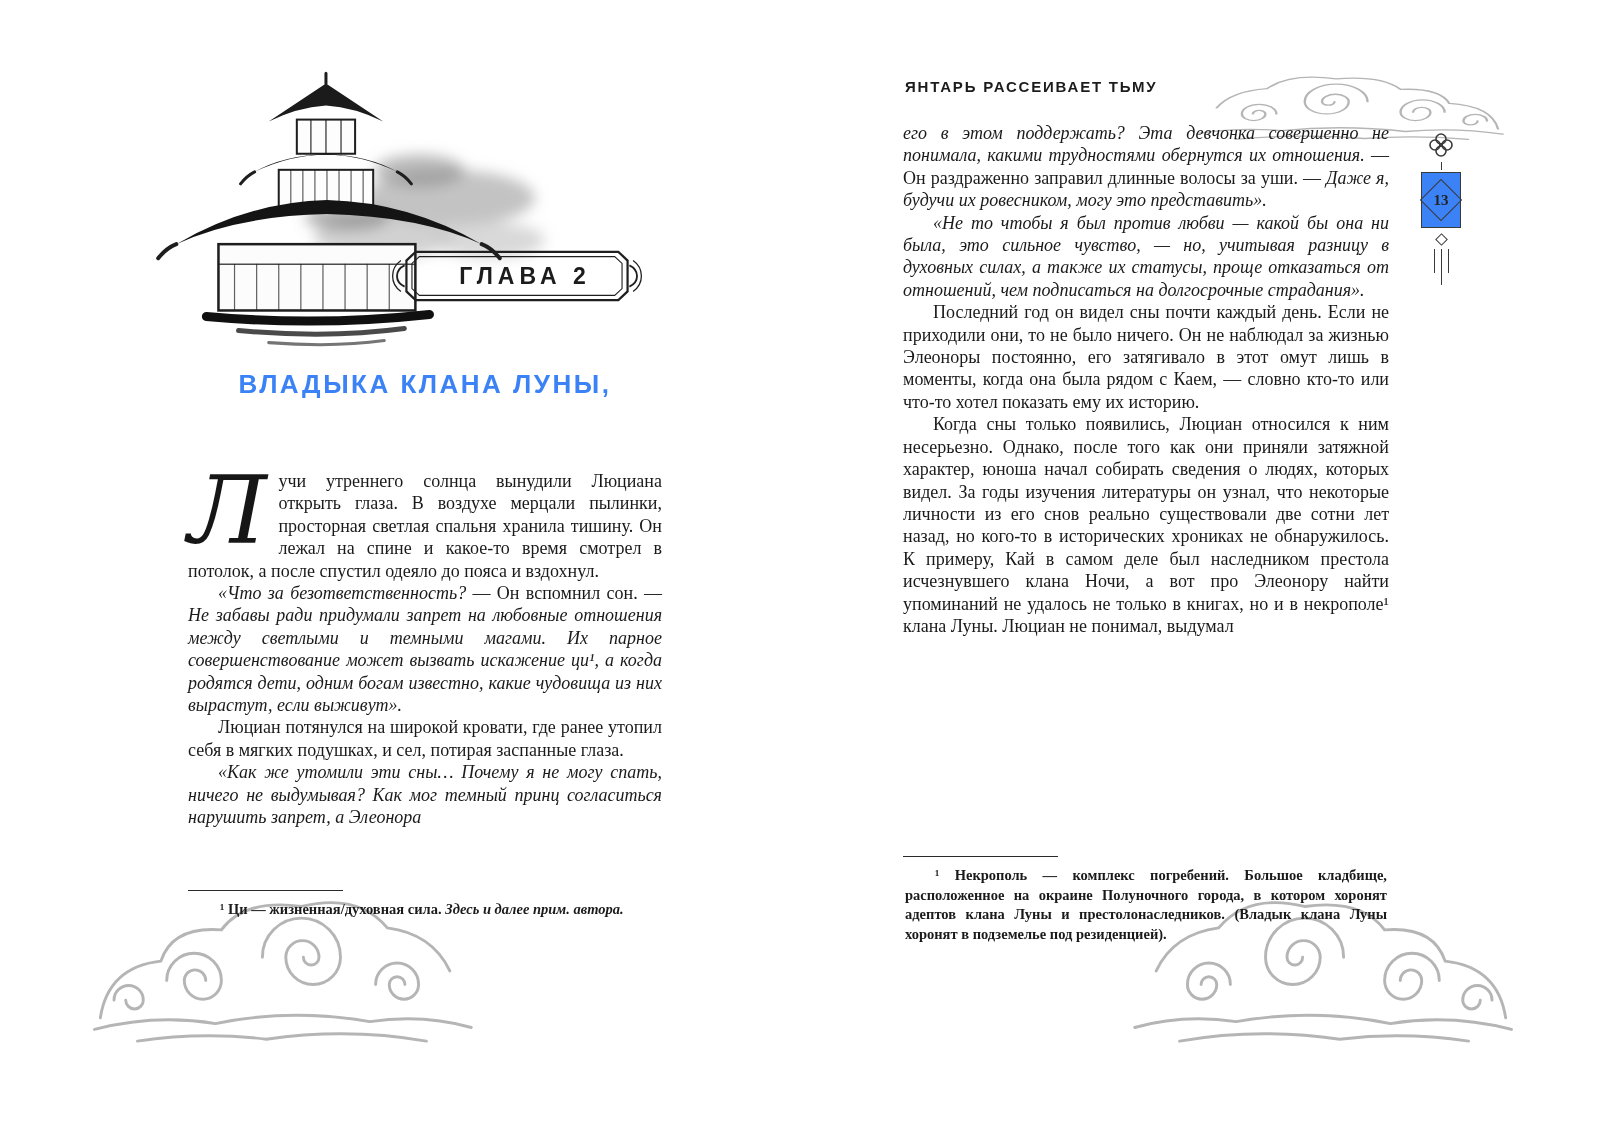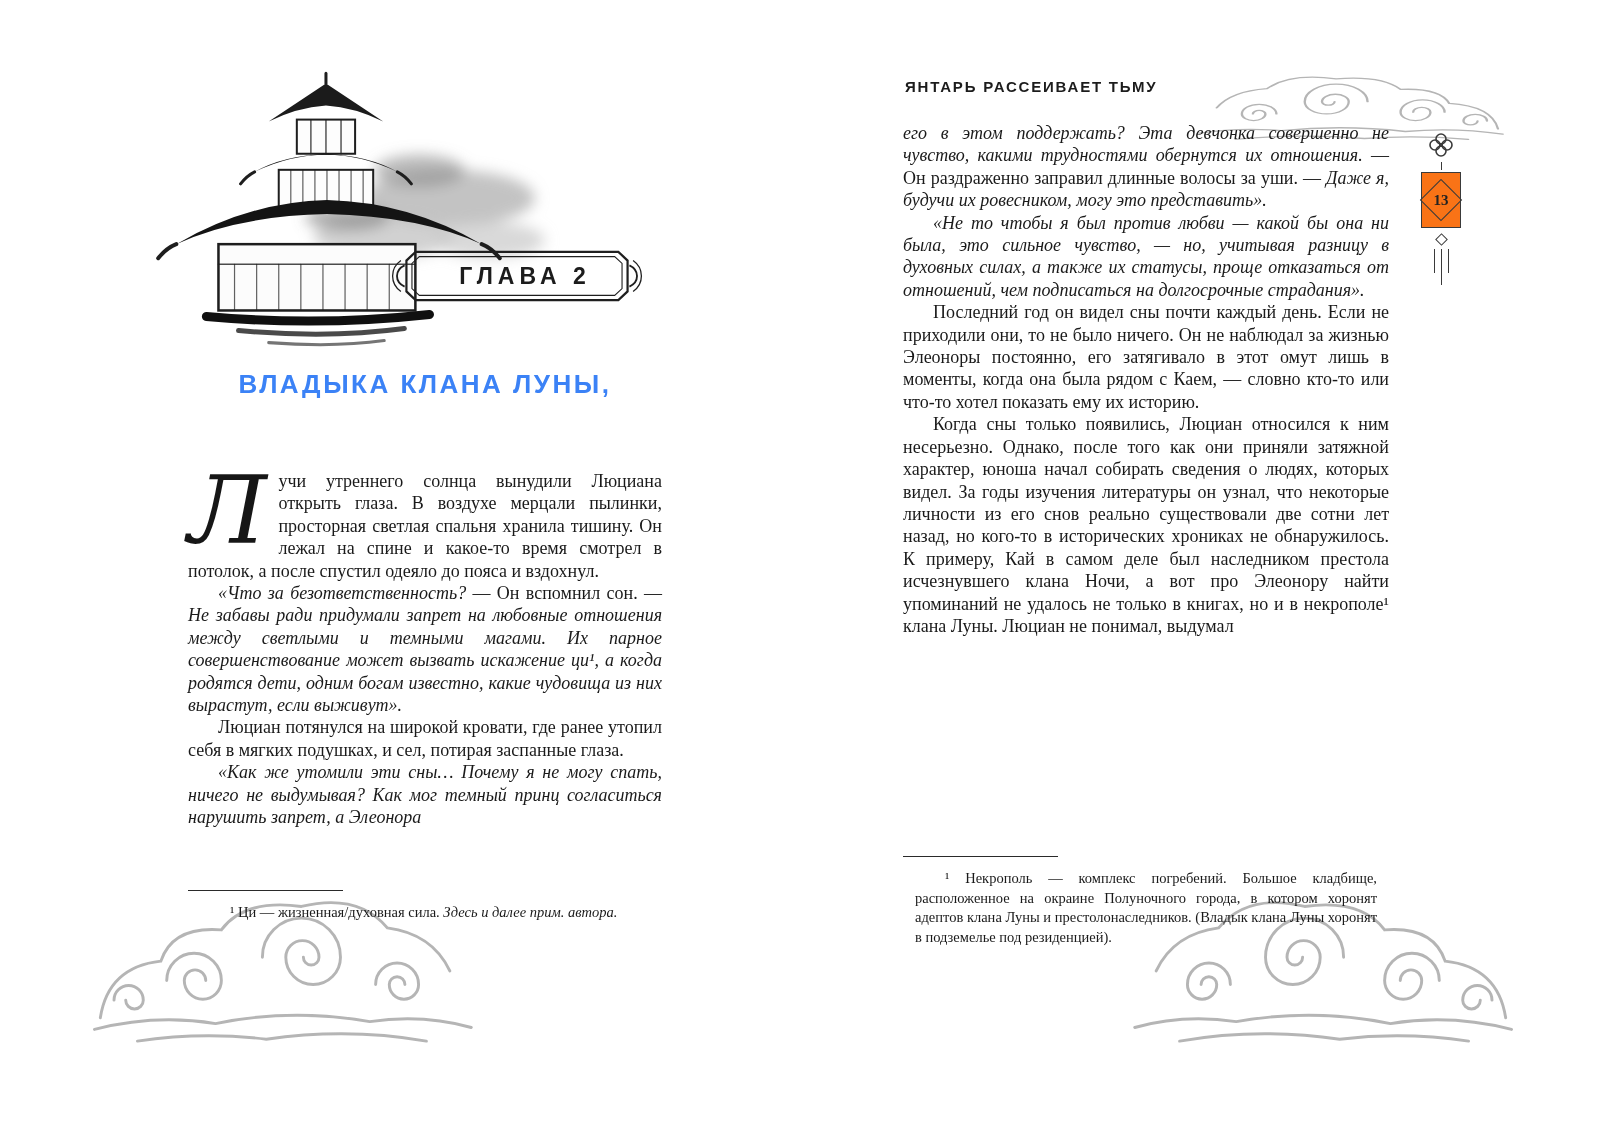--- a/index.html
+++ b/index.html
@@ -81,42 +81,42 @@
     font-size: 14.5px;
     line-height: 19.6px;
     text-align: justify;
     z-index: 2;
   }
   .footnote .rule {
     width: 155px;
     border-top: 1.5px solid #2a2a2a;
     margin-bottom: 9px;
   }
-  .footnote p { margin: 12px; text-indent: 30px; }
+  .footnote p { margin: 2px; text-indent: 30px; font-weight: bold; }
 
   .left-body { left: 188px; top: 470px; width: 474px; }
   .left-footnote { left: 188px; top: 890px; width: 474px; }
   .right-body { left: 903px; top: 122px; width: 486px; }
   .right-footnote { left: 903px; top: 856px; width: 486px; }
 
   
   .lantern {
     left: 1408px; top: 130px; width: 66px;
     display: flex; flex-direction: column; align-items: center;
     color: #3a3a3a;
     z-index: 3;
   }
   .lantern .stem { width: 0; height: 8px; border-left: 1.5px solid #3a3a3a; margin-top: 2px; }
   .lantern .frame {
     position: relative;
     width: 40px; height: 56px;
     border: 1.5px solid #3a3a3a;
     display: flex; align-items: center; justify-content: center;
     margin-top: 2px;
-    background: #f97316;
+    background: #3b82f6;
   }
   .lantern .frame::before {
     content: "";
     position: absolute;
     width: 28px; height: 28px;
     border: 1.5px solid #3a3a3a;
     transform: rotate(45deg);
   }
   .lantern .num {
     position: relative;
@@ -244,21 +244,21 @@
   </span>
   <span class="knot"></span>
   <span class="tassels">
       <i></i>
       <i></i>
       <i></i>
     </span>
 </div>
 
 <div class="abs body-col right-body">
-    <p class="noindent"><span class="it">его в этом поддержать? Эта девчонка совершенно не чувство, какими трудностями обернутся их отношения. </span><span>— Он раздраженно заправил длинные волосы за уши. — </span><span class="it">Даже я, будучи их ровесником, могу это представить».</span></p>
+    <p class="noindent"><span class="it">его в этом поддержать? Эта девчонка совершенно не понимала, какими трудностями обернутся их отношения. </span><span>— Он раздраженно заправил длинные волосы за уши. — </span><span class="it">Даже я, будучи их ровесником, могу это представить».</span></p>
     <p><span class="it">«Не то чтобы я был против любви — какой бы она ни была, это сильное чувство, — но, учитывая разницу в духовных силах, а также их статусы, проще отказаться от отношений, чем подписаться на долгосрочные страдания».</span></p>
     <p><span>Последний год он видел сны почти каждый день. Если не приходили они, то не было ничего. Он не наблюдал за жизнью Элеоноры постоянно, его затягивало в этот омут лишь в моменты, когда она была рядом с Каем, — словно кто-то или что-то хотел показать ему их историю.</span></p>
     <p><span>Когда сны только появились, Люциан относился к ним несерьезно. Однако, после того как они приняли затяжной характер, юноша начал собирать сведения о людях, которых видел. За годы изучения литературы он узнал, что некоторые личности из его снов реально существовали две сотни лет назад, но кого-то в исторических хрониках не обнаружилось. К примеру, Кай в самом деле был наследником престола исчезнувшего клана Ночи, а вот про Элеонору найти упоминаний не удалось не только в книгах, но и в некрополе¹ клана Луны. Люциан не понимал, выдумал</span></p>
   </div>
 
 <div class="abs footnote right-footnote">
   <div class="rule"></div>
   <div>
       <p><span>¹ Некрополь — комплекс погребений. Большое кладбище, расположенное на окраине Полуночного города, в котором хоронят адептов клана Луны и престолонаследников. (Владык клана Луны хоронят в подземелье под резиденцией).</span></p>
     </div>

